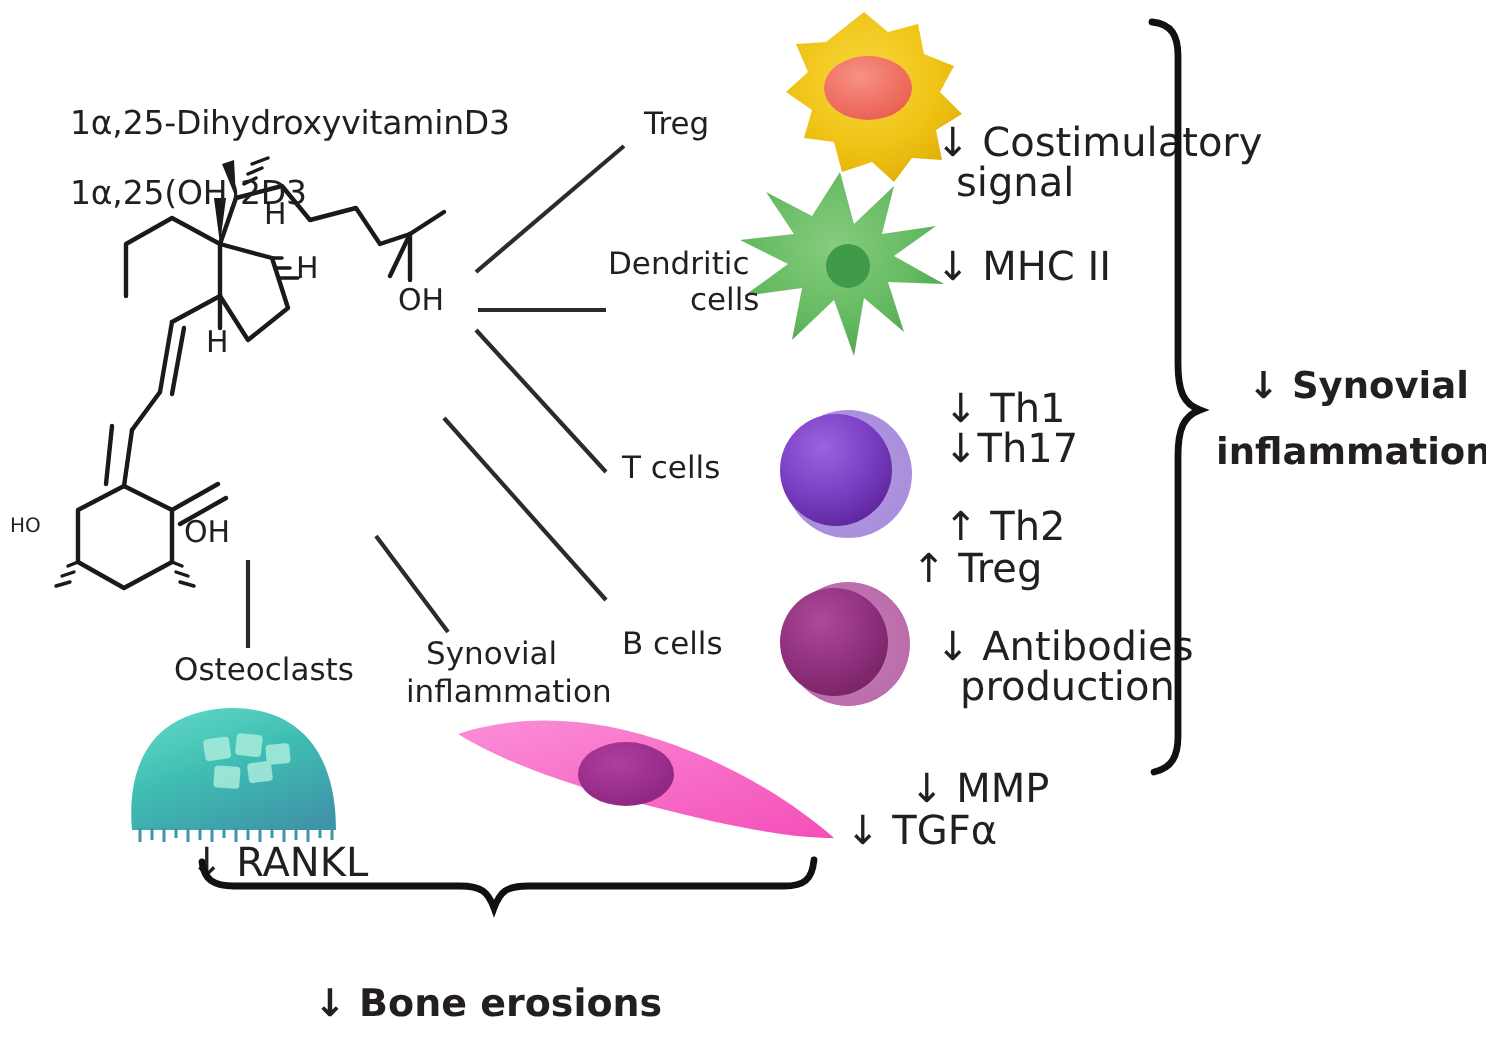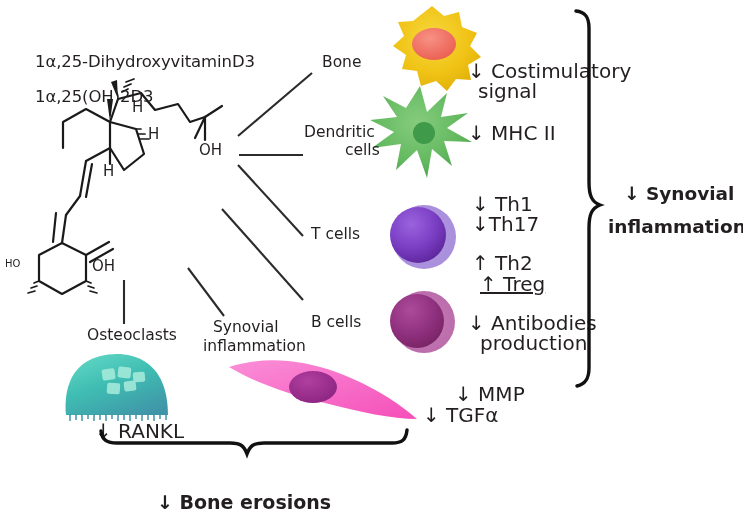--- a/index.html
+++ b/index.html
@@ -231,21 +231,21 @@
         <line x1="166" y1="414" x2="166" y2="420"></line>
       </g>
     </g>
 
     <g>
       <path fill="url(#g-fibro)" d="M229,367 C262,356 300,359 336,372 C372,385 400,404 417,419 C392,419 360,412 325,403 C289,394 253,382 229,367 Z"></path>
       <ellipse cx="313" cy="387" rx="24" ry="16" fill="url(#g-fibro-nuc)"></ellipse>
     </g>
   </svg>
 
-  <div class="txt cell-label" style="left:322px; top:53px;">Bone</div>
+  <div class="txt cell-label" style="left:322px; top:53px;">Treg</div>
 
   <div class="txt cell-label" style="left:304px; top:123px;">Dendritic</div>
   <div class="txt cell-label" style="left:321px; top:141px;margin-left:24px;">cells</div>
 
   <div class="txt cell-label" style="left:311px; top:225px;">T cells</div>
 
   <div class="txt cell-label" style="left:311px; top:313px;">B cells</div>
 
   <div class="txt cell-label" style="left:87px; top:326px;">Osteoclasts</div>
 
@@ -254,21 +254,21 @@
 
   <div class="txt effect" style="left:468px; top:60px;">↓ Costimulatory</div>
   <div class="txt effect" style="left:478px; top:80px;">signal</div>
 
   <div class="txt effect" style="left:468px; top:122px;">↓ MHC II</div>
 
   <div class="txt effect" style="left:472px; top:193px;">↓ Th1</div>
   <div class="txt effect" style="left:472px; top:213px;">↓Th17</div>
 
   <div class="txt effect" style="left:472px; top:252px;">↑ Th2</div>
-  <div class="txt effect" style="left:480px; top:273px;text-decoration:underline;">↑ Treg</div>
+  <div class="txt effect" style="left:456px; top:273px;">↑ Treg</div>
 
   <div class="txt effect" style="left:468px; top:312px;">↓ Antibodies</div>
   <div class="txt effect" style="left:480px; top:332px;">production</div>
 
   <div class="txt effect" style="left:95px; top:420px;">↓ RANKL</div>
 
   <div class="txt effect" style="left:423px; top:383px;margin-left:32px;">↓ MMP</div>
   <div class="txt effect" style="left:423px; top:404px;">↓ TGFα</div>
 
   <svg class="layer" viewBox="0 0 743 521">

